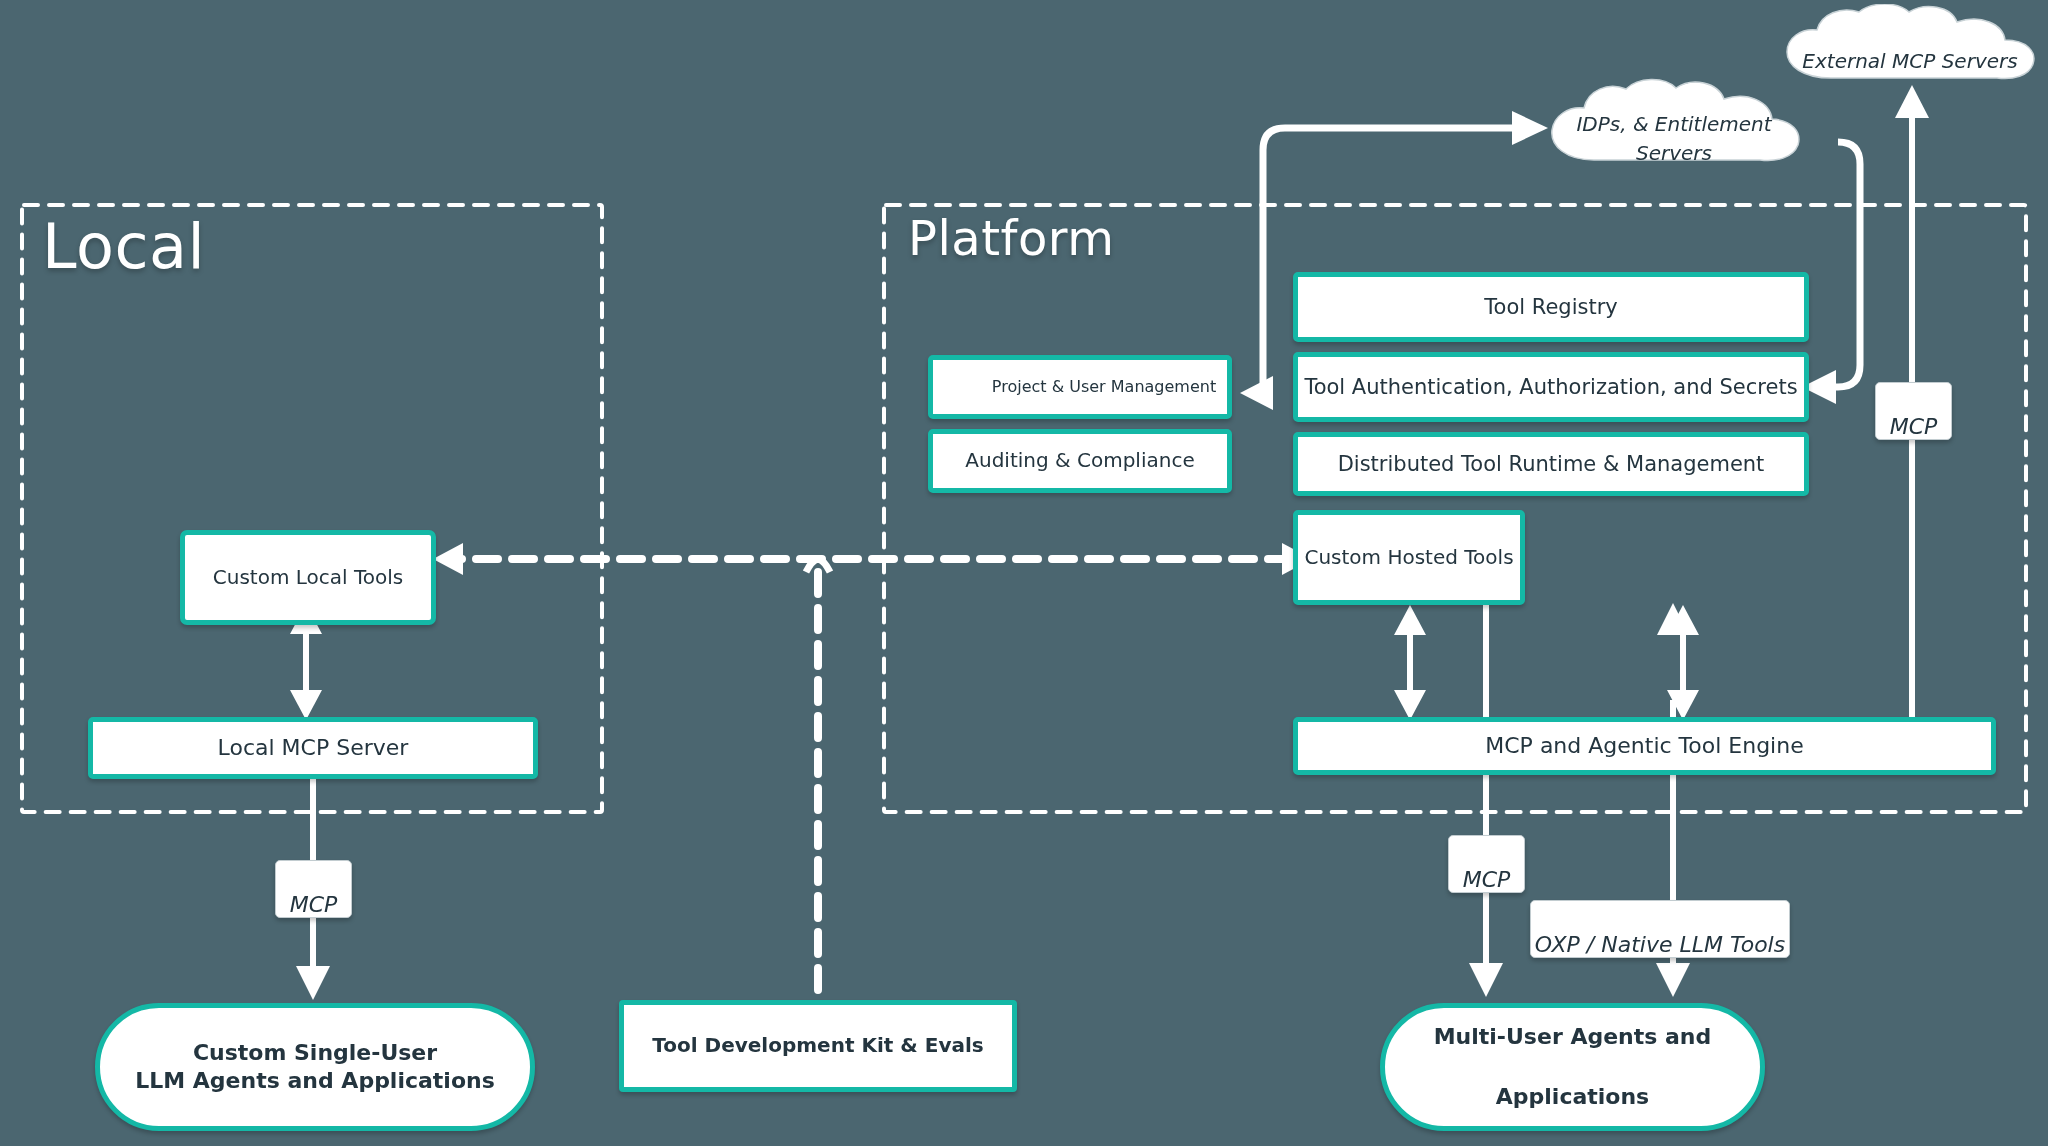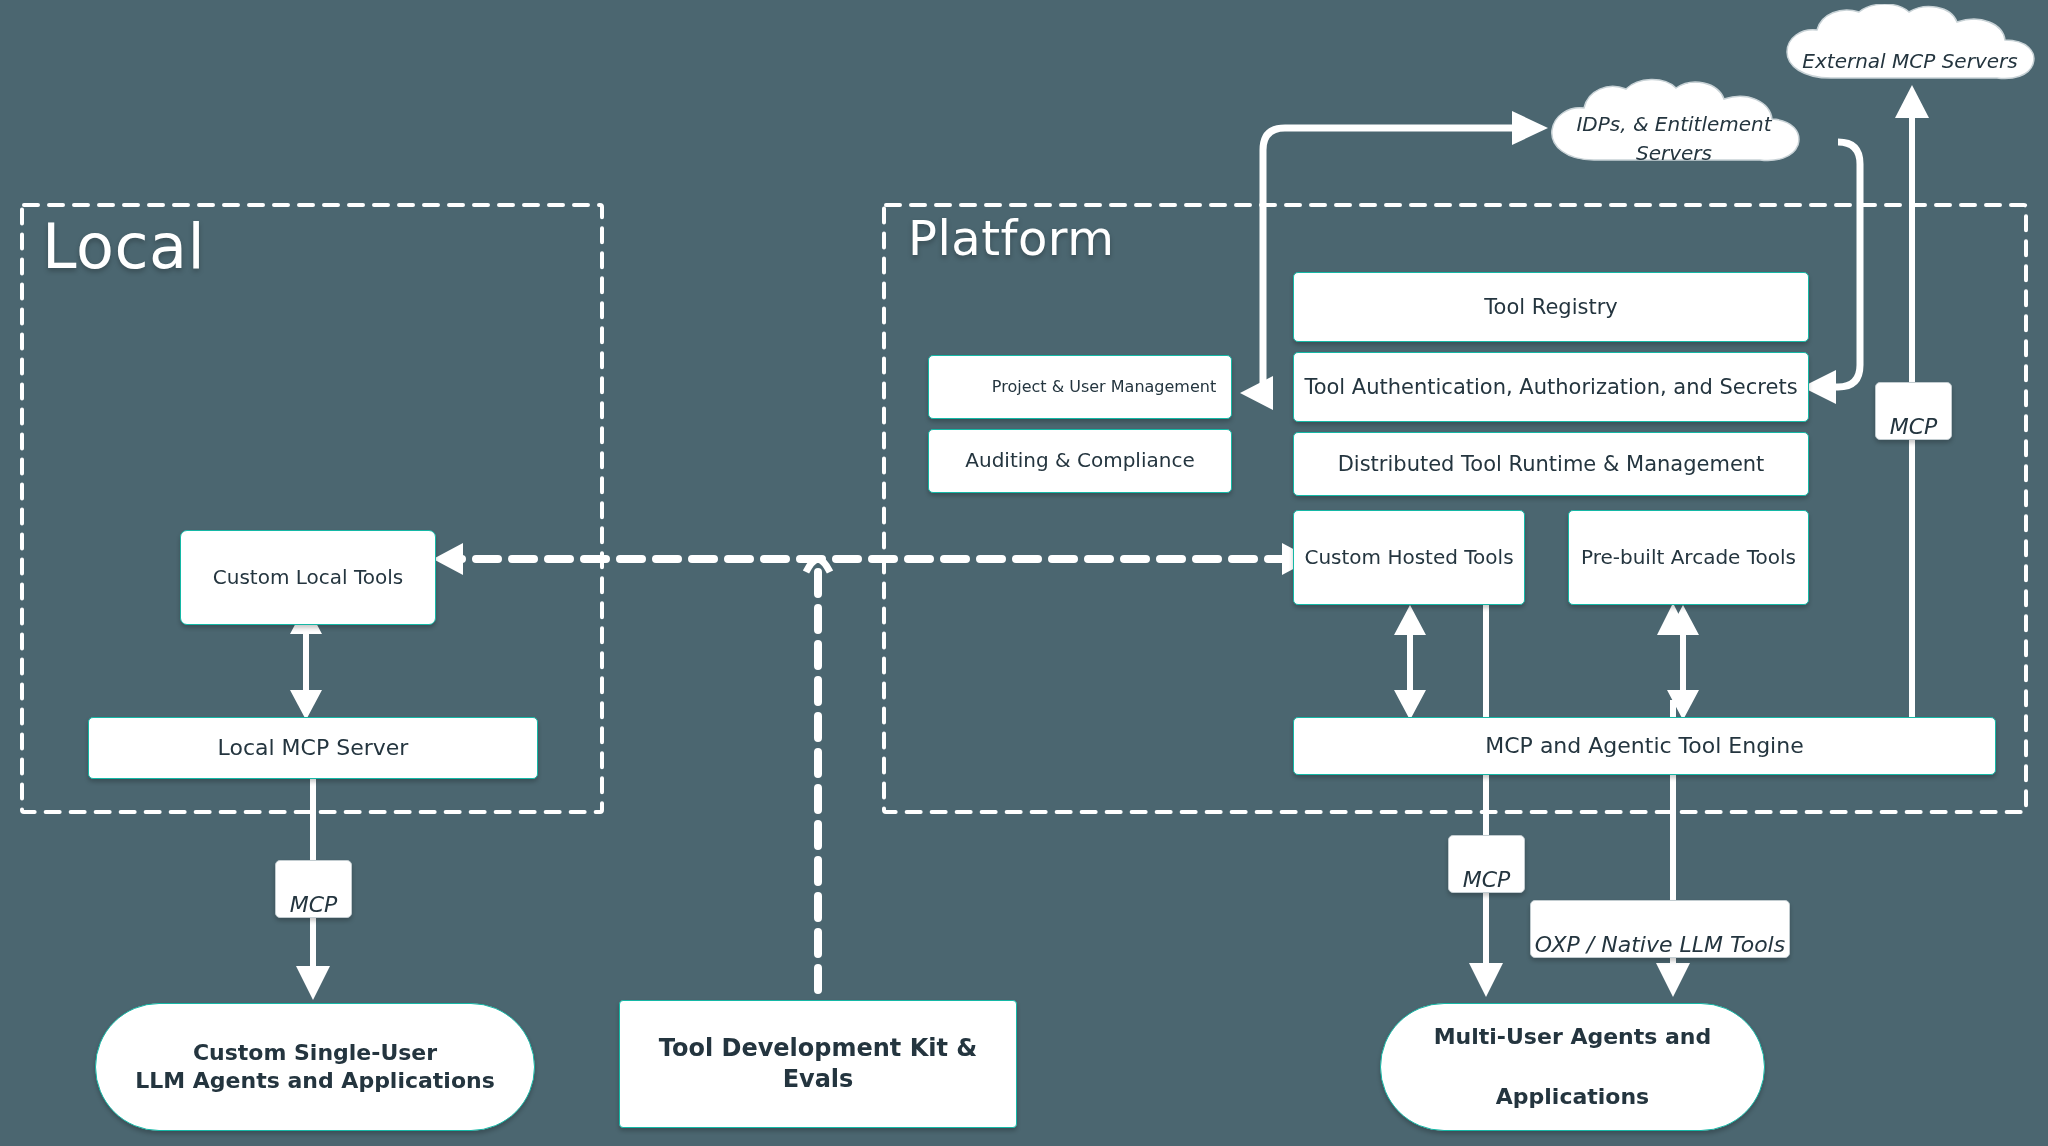--- a/index.html
+++ b/index.html
@@ -9,21 +9,21 @@
     font-family:"DejaVu Sans","Liberation Sans",sans-serif;
     overflow:hidden;
     position:relative;
   }
   #stage{position:absolute;inset:0;}
   svg.layer{position:absolute;left:0;top:0;width:2048px;height:1146px;overflow:visible;}
   svg#edges{z-index:1;}
   .node{position:absolute;z-index:3;box-sizing:border-box;}
   .wbox{
     background:#FFFFFF;
-    border:1px solid #14b8a6;
+    border:5px solid #14b8a6;
     border-radius:5px;
     color:#24353F;
     display:flex;align-items:center;justify-content:center;
     text-align:center;
     box-shadow:0 3px 4px rgba(0,0,0,0.22);
     line-height:1.28;
   }
   .pill{border-radius:999px;}
   .bold{font-weight:bold;}
   .zone-title{
@@ -158,21 +158,21 @@
 
   <div class="tag" style="left:275px;top:860px;width:75px;height:56px;font-size:22px;">
     <span>MCP</span>
   </div>
 
   <div class="node wbox pill" style="left:95px;top:1003px;width:440px;height:128px;font-size:22px;flex-direction:column;">
     <span class="bold">Custom Single-User</span>
     <span class="bold">LLM Agents and Applications</span>
   </div>
 
-  <div class="node wbox" style="left:619px;top:1000px;width:398px;height:128px;font-size:24px;border-radius:4px;">
+  <div class="node wbox" style="left:619px;top:1000px;width:398px;height:92px;font-size:20px;border-radius:4px;">
     <span class="bold">Tool Development Kit &amp; Evals</span>
   </div>
 
   <div class="node wbox" style="left:928px;top:355px;width:304px;height:64px;font-size:16px;padding-left:48px;">
     <span>Project &amp; User Management</span>
   </div>
 
   <div class="node wbox" style="left:928px;top:429px;width:304px;height:64px;font-size:20px;">
     <span>Auditing &amp; Compliance</span>
   </div>
@@ -186,23 +186,20 @@
   </div>
 
   <div class="node wbox" style="left:1293px;top:432px;width:516px;height:64px;font-size:21px;">
     <span>Distributed Tool Runtime &amp; Management</span>
   </div>
 
   <div class="node wbox" style="left:1293px;top:510px;width:232px;height:95px;font-size:20px;">
     <span>Custom Hosted Tools</span>
   </div>
 
-  <div class="node wbox" style="left:1568px;top:510px;width:241px;height:95px;font-size:20px;">
-    <span>Pre-built Arcade Tools</span>
-  </div>
 
   <div class="node wbox" style="left:1293px;top:717px;width:703px;height:58px;font-size:22px;">
     <span>MCP and Agentic Tool Engine</span>
   </div>
 
   <div class="tag" style="left:1448px;top:835px;width:75px;height:56px;font-size:22px;">
     <span>MCP</span>
   </div>
 
   <div class="tag" style="left:1875px;top:382px;width:75px;height:56px;font-size:22px;">

